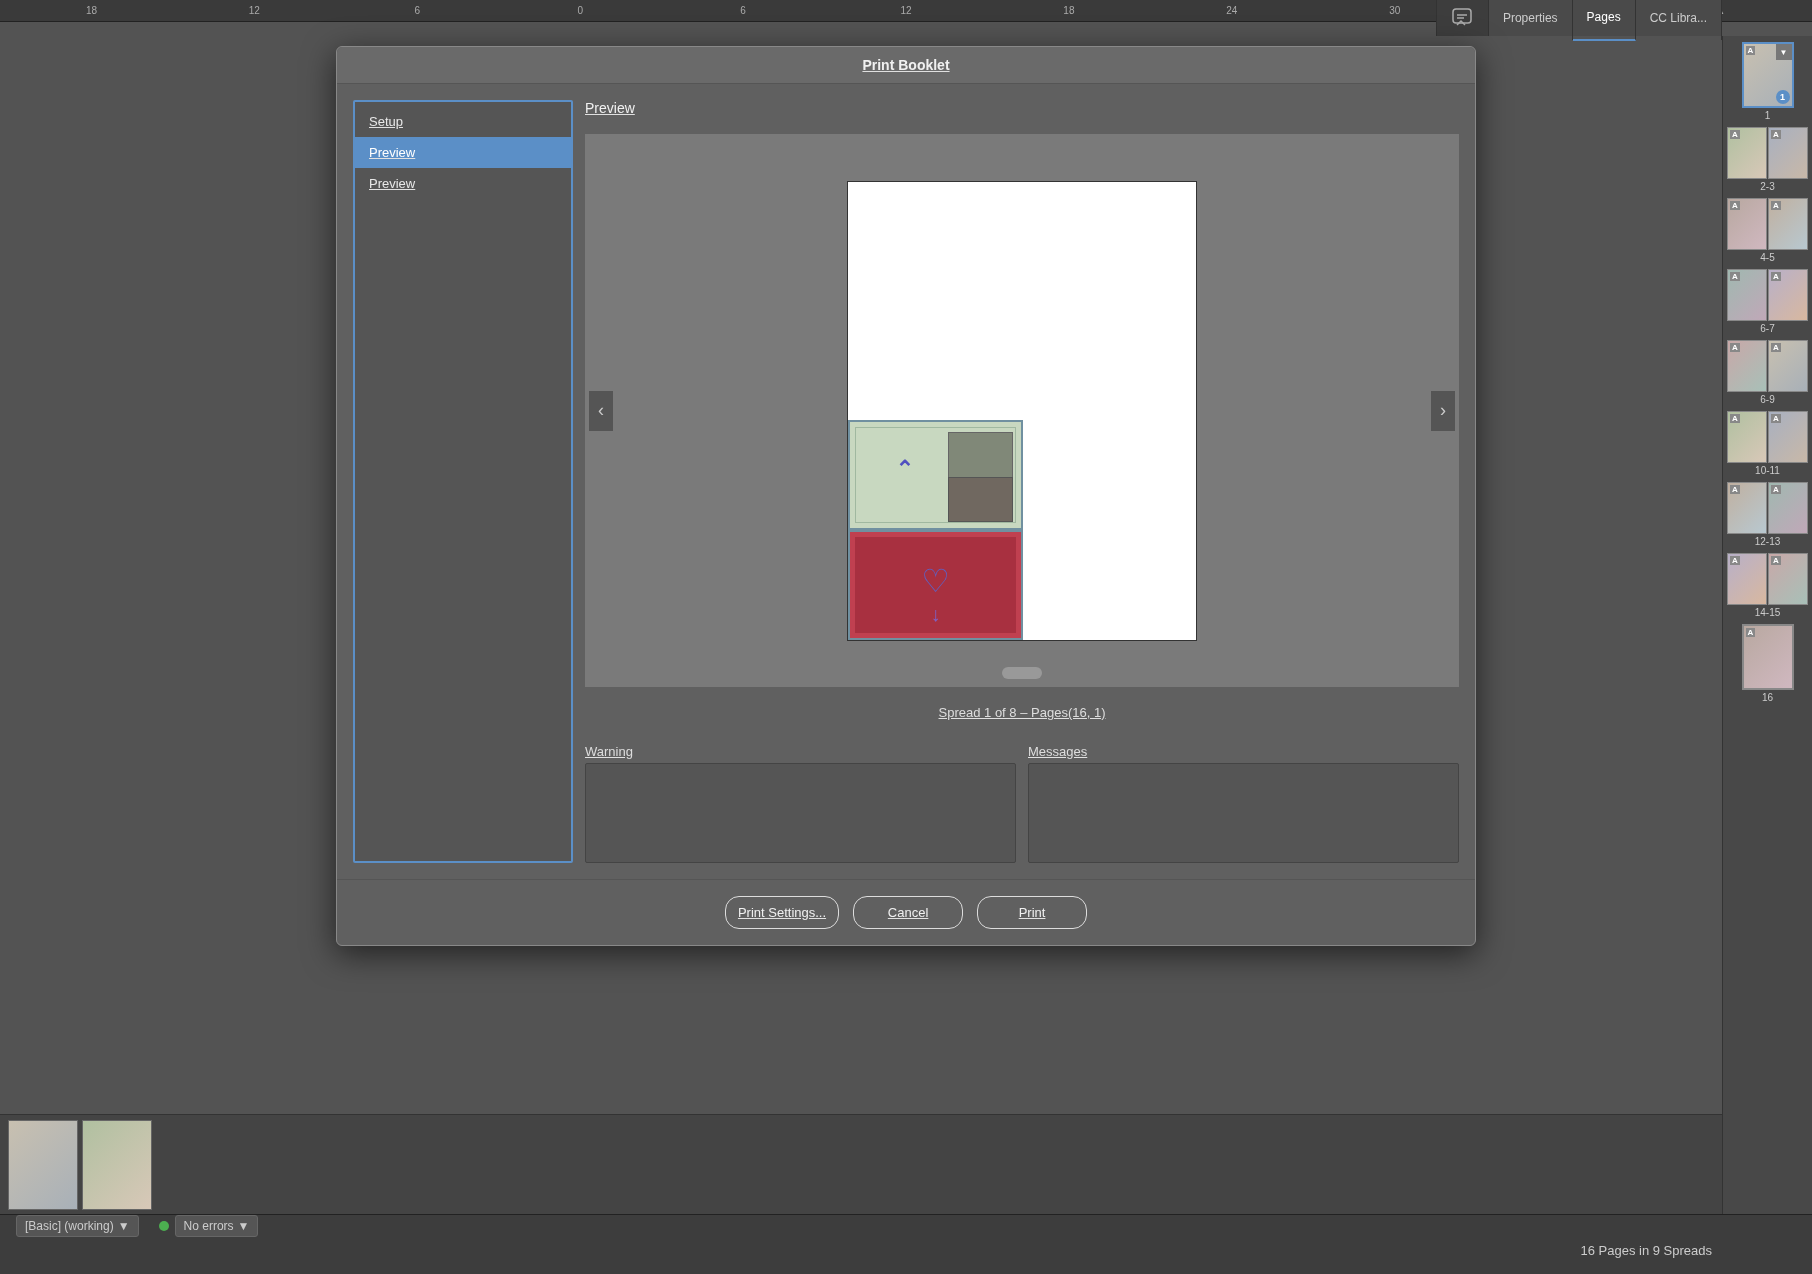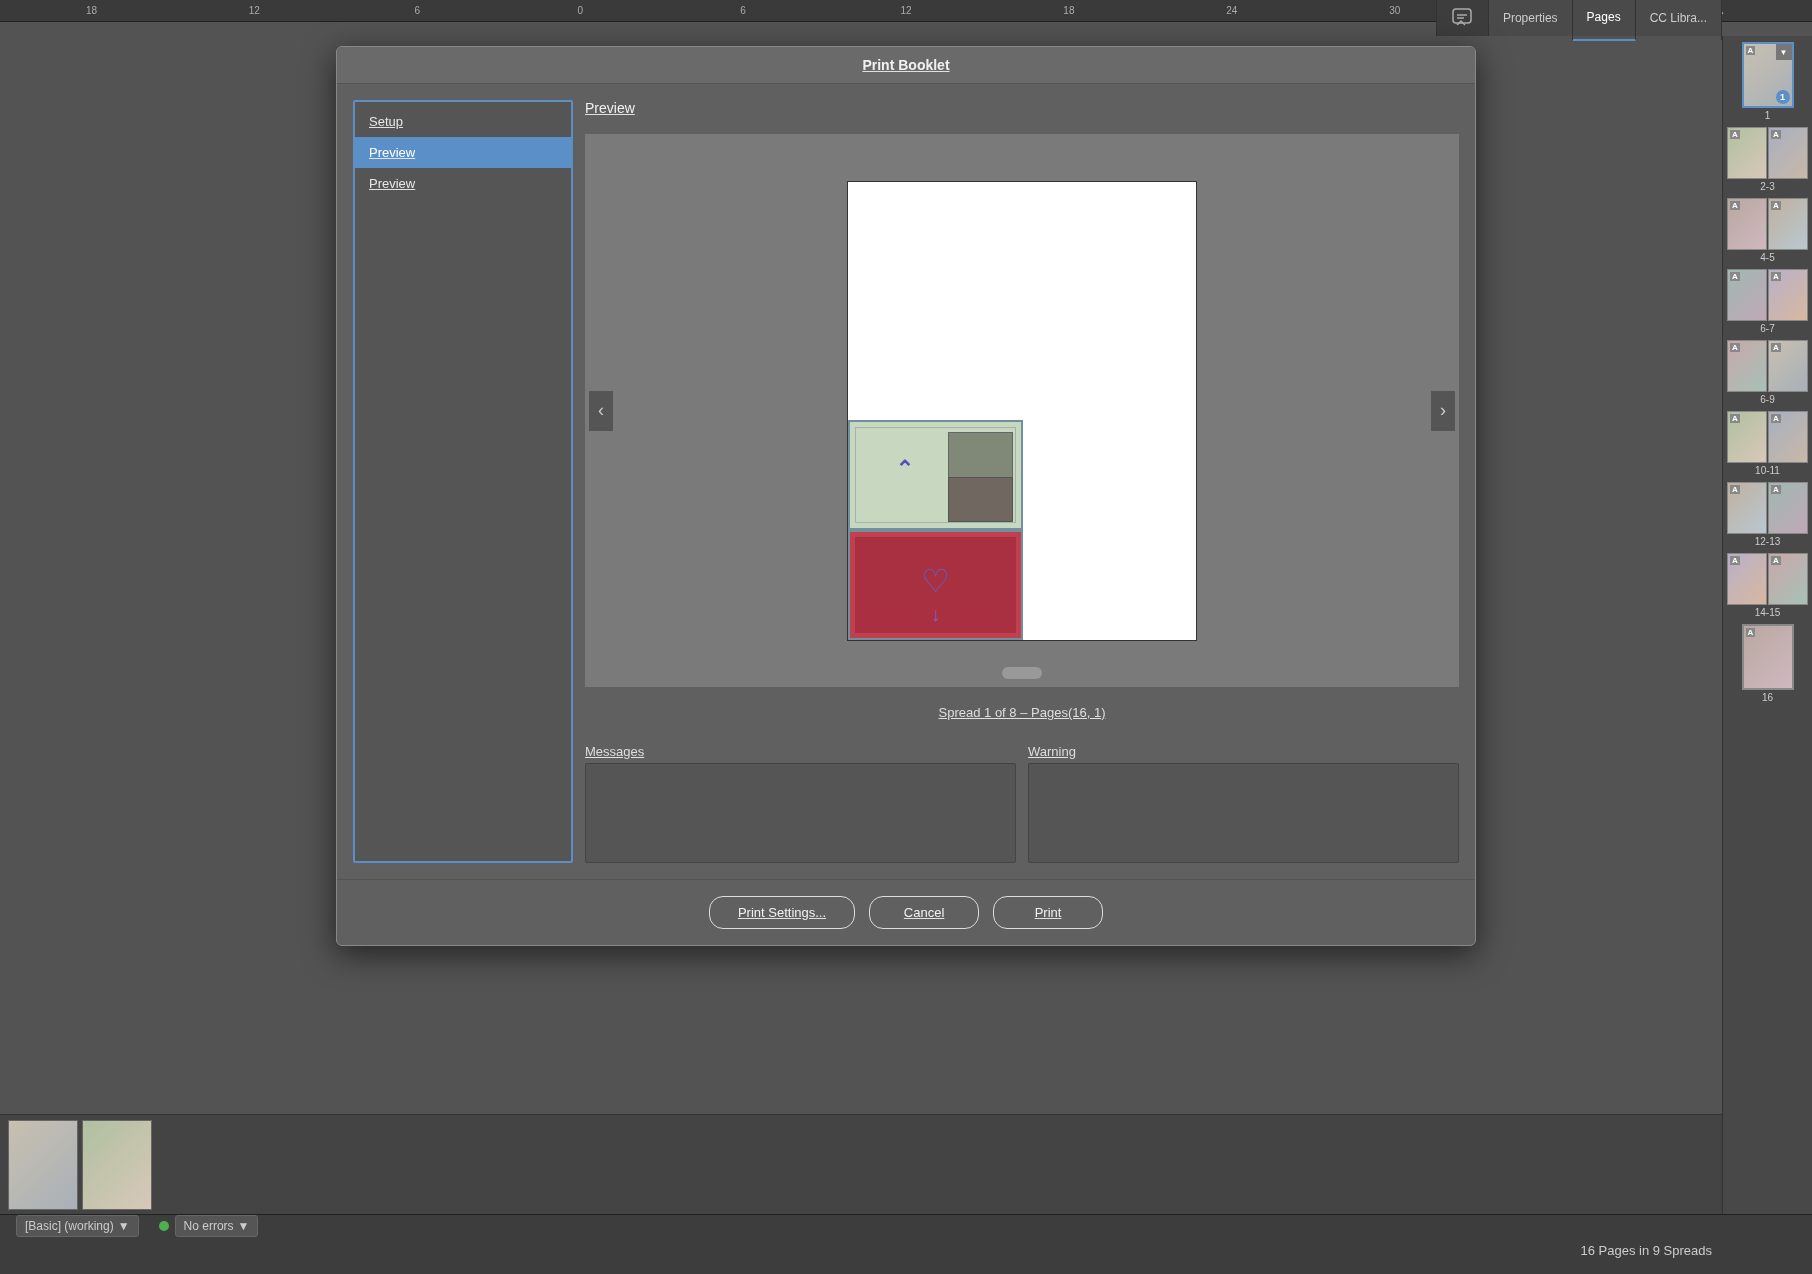--- a/index.html
+++ b/index.html
@@ -240,21 +240,21 @@
       gap: 14px;
       padding: 16px;
       border-top: 1px solid #555;
     }
 
     .btn {
       background: transparent;
       border: 1.5px solid #ddd;
       border-radius: 14px;
       color: #f0f0f0;
-      padding: 8px 28px;
+      padding: 8px 12px;
       font-size: 13px;
       cursor: pointer;
       min-width: 110px;
     }
 
     
     .right-panel {
       position: absolute;
       right: 0;
       top: 36px;
@@ -678,25 +678,25 @@
 
           <div class="scroll-thumb"></div>
 
           <button class="nav-arrow right">›</button>
         </div>
 
         <div class="spread-info">Spread 1 of 8 – Pages(16, 1)</div>
 
         <div class="messages-section">
           <div class="message-box">
-            <div class="message-label">Messages</div>
+            <div class="message-label">Warning</div>
             <div class="message-area"></div>
           </div>
           <div class="message-box">
-            <div class="message-label">Warning</div>
+            <div class="message-label">Messages</div>
             <div class="message-area"></div>
           </div>
         </div>
       </div>
     </div>
 
     <div class="dialog-footer">
       <button class="btn">Print Settings...</button>
       <button class="btn">Cancel</button>
       <button class="btn">Print</button>

